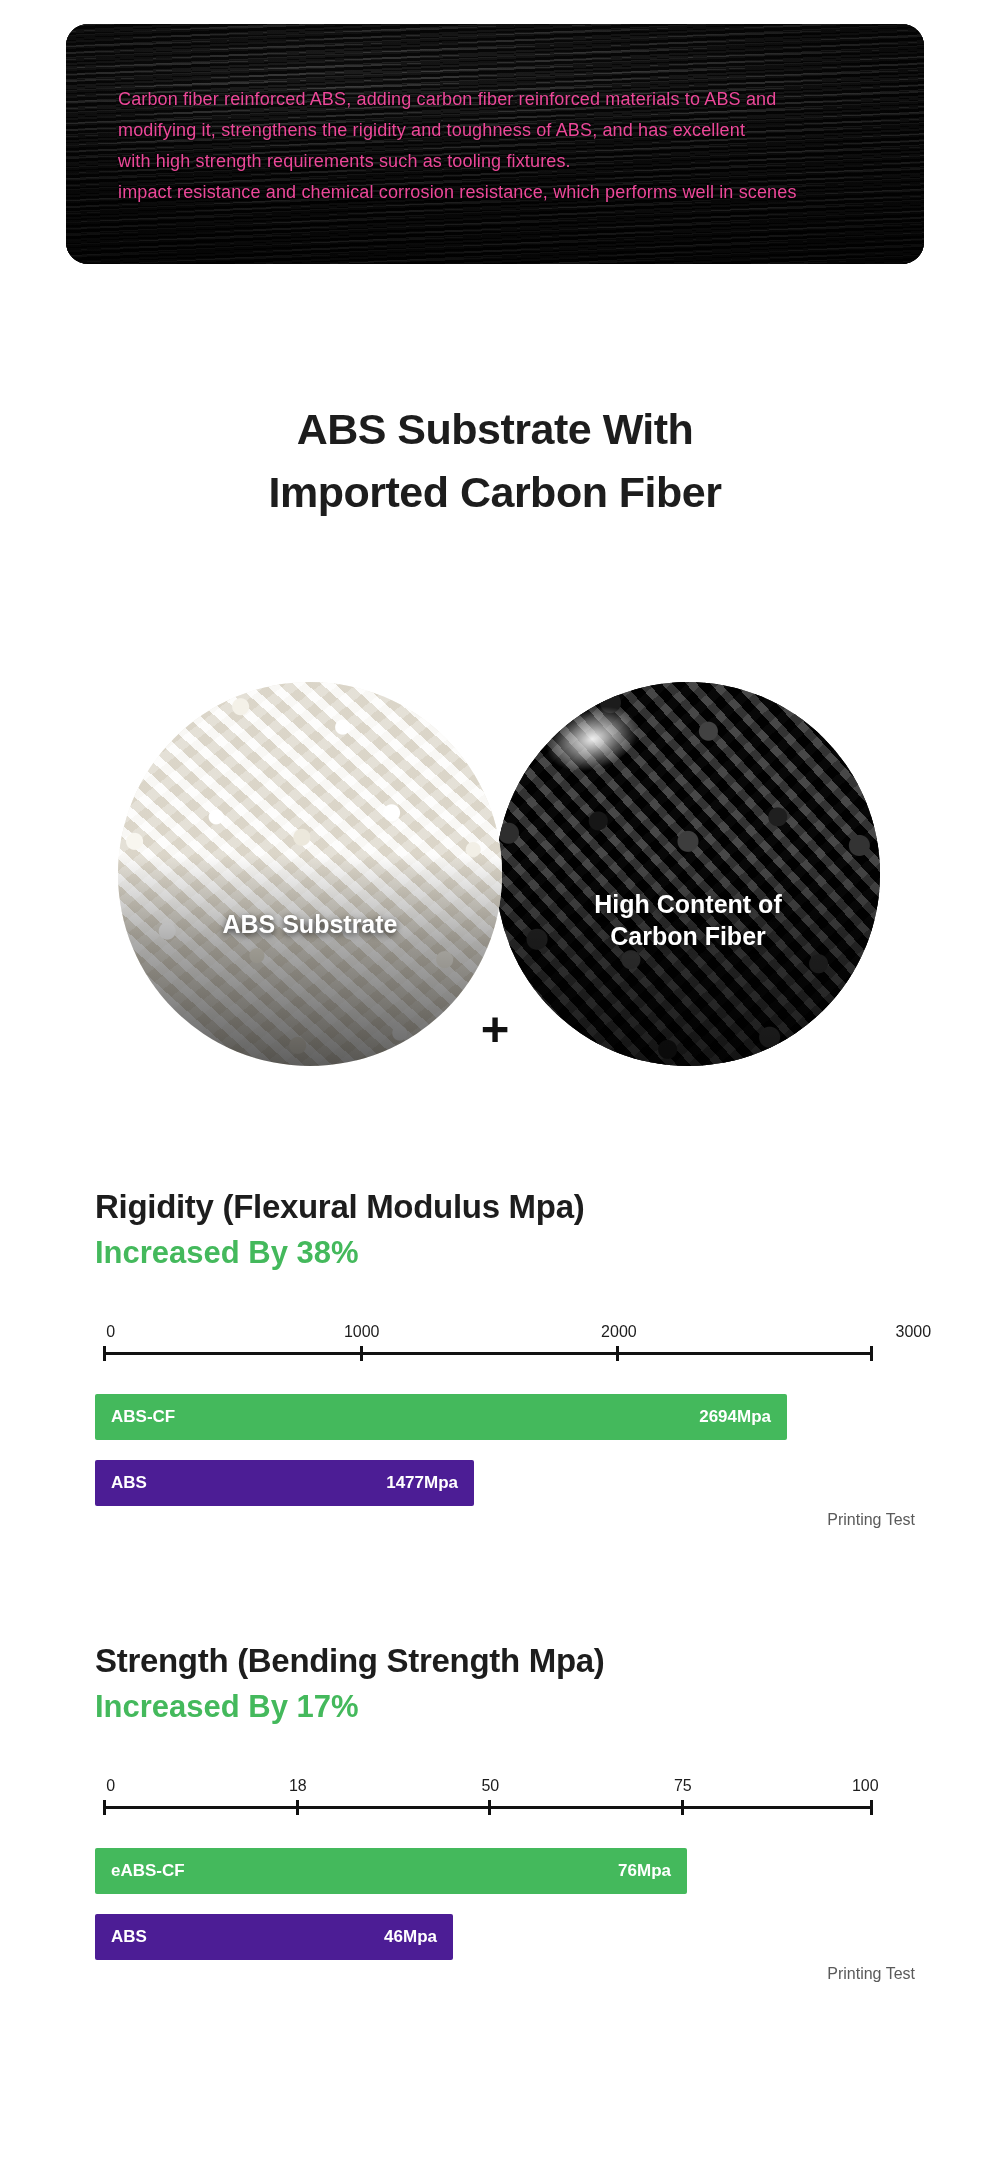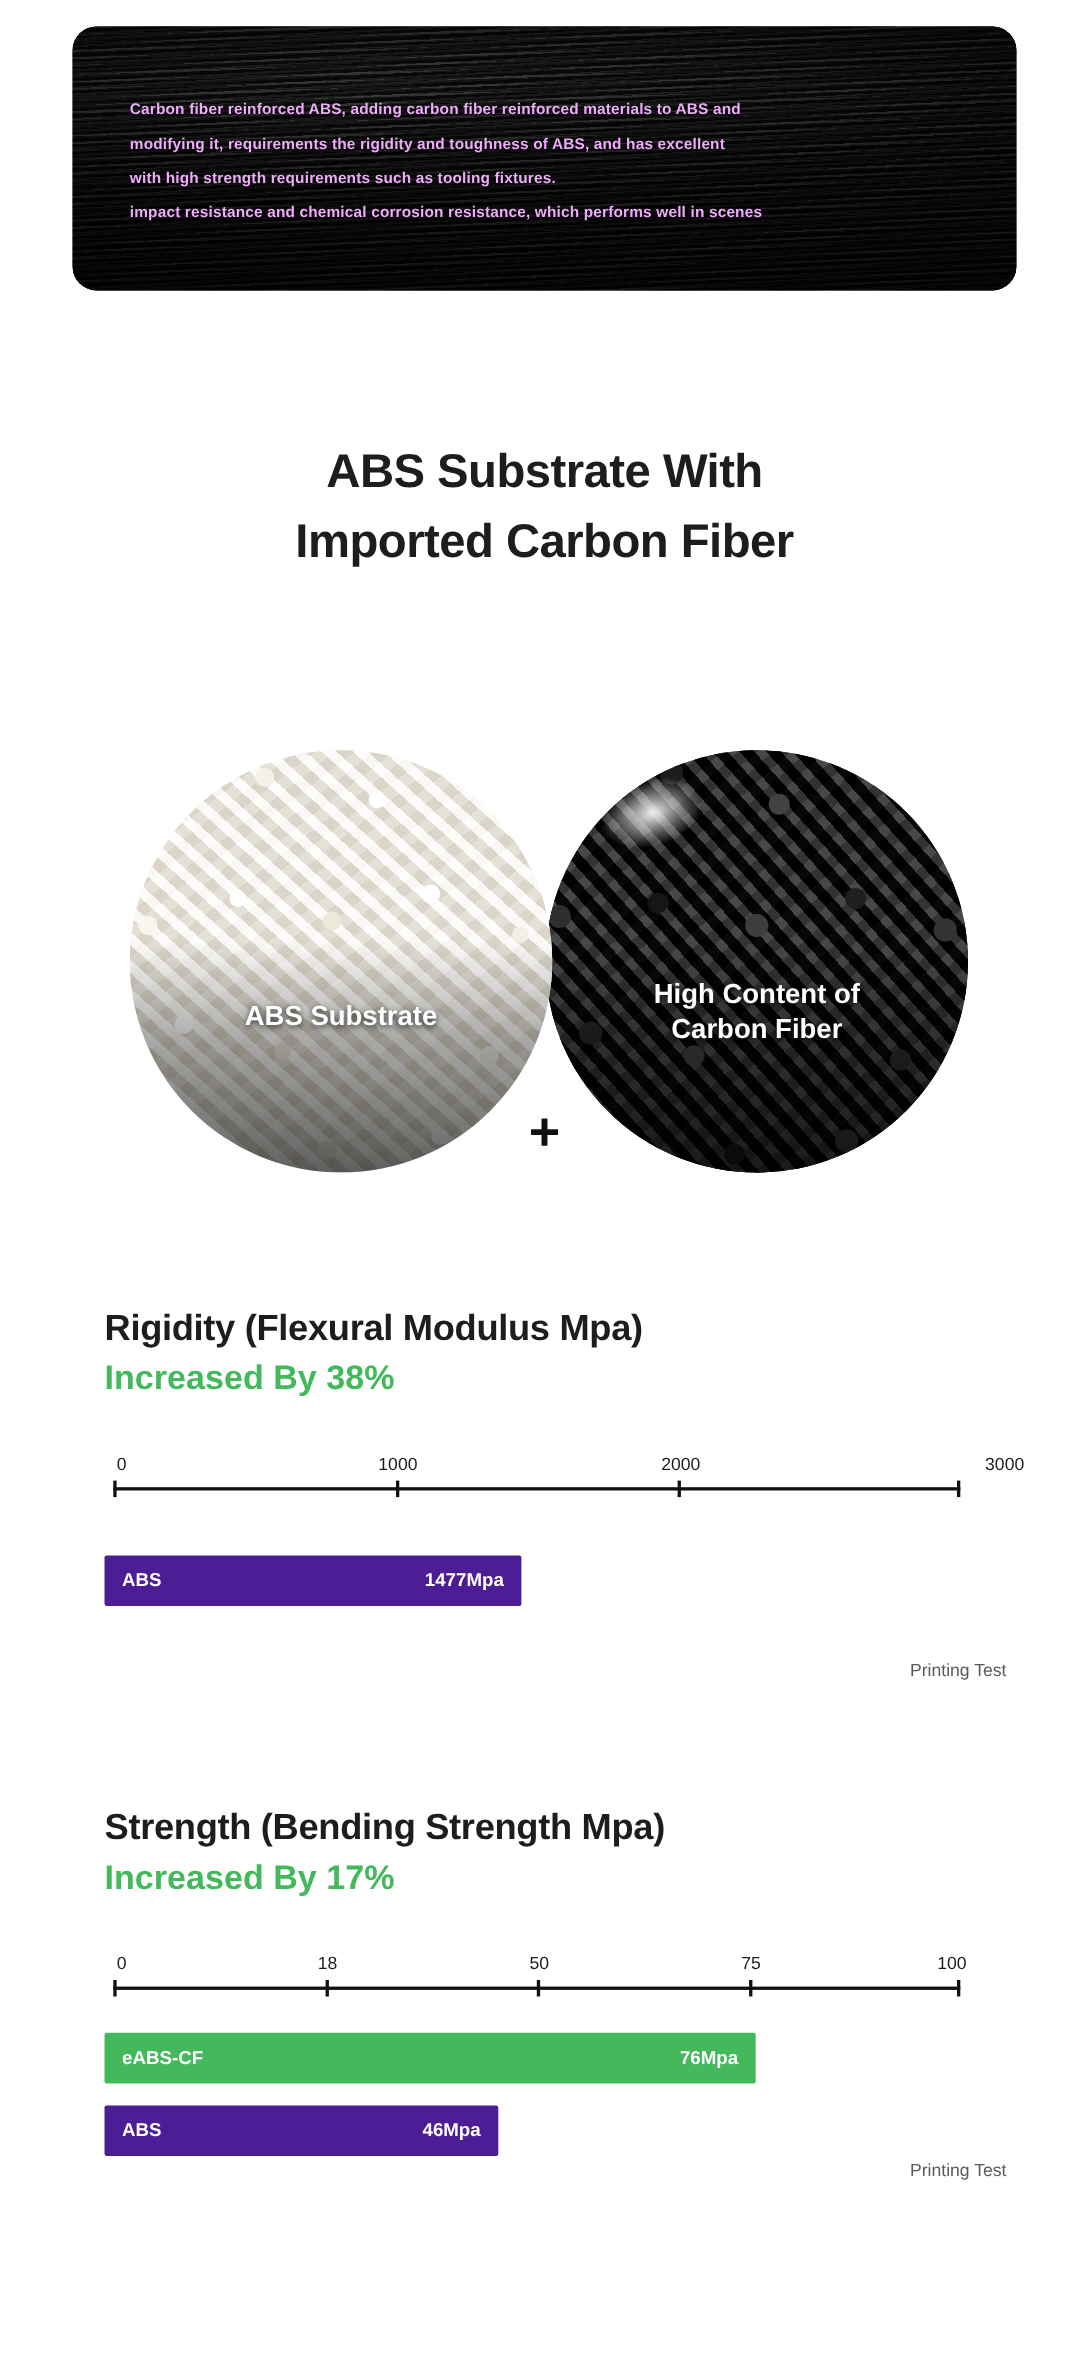--- a/index.html
+++ b/index.html
@@ -30,25 +30,24 @@
       linear-gradient(180deg,#1a1a1a 0%,#101010 45%,#080808 100%);
   }
   .banner-vig{
     position:absolute;inset:0;
     background:
       linear-gradient(180deg, rgba(0,0,0,0.35) 0%, rgba(0,0,0,0.15) 25%, rgba(0,0,0,0.45) 100%),
       radial-gradient(100% 120% at 50% 50%, rgba(0,0,0,0) 35%, rgba(0,0,0,0.55) 100%);
   }
   .banner-text{
     position:absolute;left:52px;top:60px;width:756px;
-    color:#f0abfc;font-size:14px;line-height:31px;
+    color:#ec4899;font-size:18px;line-height:31px;
     text-align:justify;text-justify:inter-word;
     letter-spacing:0.15px;
     text-shadow:0 1px 3px rgba(0,0,0,0.9);
-    font-weight:bold;
   }
   .banner-text p{margin:0;}
   .banner-text p:last-child{text-align:left;}
 
   
   .headline{
     position:absolute;left:0;top:398px;width:990px;text-align:center;
     font-size:43px;font-weight:bold;line-height:63px;
     letter-spacing:-0.5px;color:#1d1d1d;
   }
@@ -171,21 +170,21 @@
   .chart-2 .printing{top:325px;}
 </style>
 </head>
 <body>
 
 <div class="banner">
   <div class="banner-tex"></div>
   <div class="banner-vig"></div>
   <div class="banner-text">
     <p>Carbon fiber reinforced ABS, adding carbon fiber reinforced materials to ABS and</p>
-    <p>modifying it, requirements the rigidity and toughness of ABS, and has excellent</p>
+    <p>modifying it, strengthens the rigidity and toughness of ABS, and has excellent</p>
     <p>with high strength requirements such as tooling fixtures.</p>
     <p>impact resistance and chemical corrosion resistance, which performs well in scenes</p>
   </div>
 </div>
 
 <div class="headline">
   <div>ABS Substrate With</div>
   <div>Imported Carbon Fiber</div>
 </div>
 <div class="subhead">
@@ -219,20 +218,24 @@
     <div class="axis-tick" style="left:33.33%;"></div>
     <div class="axis-tick" style="left:66.66%;"></div>
     <div class="axis-tick" style="left:calc(100% - 3px);"></div>
     <div class="axis-lbl" style="left:1%;">0</div>
     <div class="axis-lbl" style="left:33.6%;">1000</div>
     <div class="axis-lbl" style="left:67%;">2000</div>
     <div class="axis-lbl" style="left:99%;margin-left:48px;">3000</div>
   </div>
 
   <div class="bars">
+    <div class="bar bar-green" style="width:692px;">
+      <span>ABS-CF</span>
+      <span>2694Mpa</span>
+    </div>
     <div class="bar bar-gray" style="width:379px;">
       <span>ABS</span>
       <span>1477Mpa</span>
     </div>
   </div>
 
   <div class="printing">Printing Test</div>
 </div>
 
 <div class="chart chart-2">

